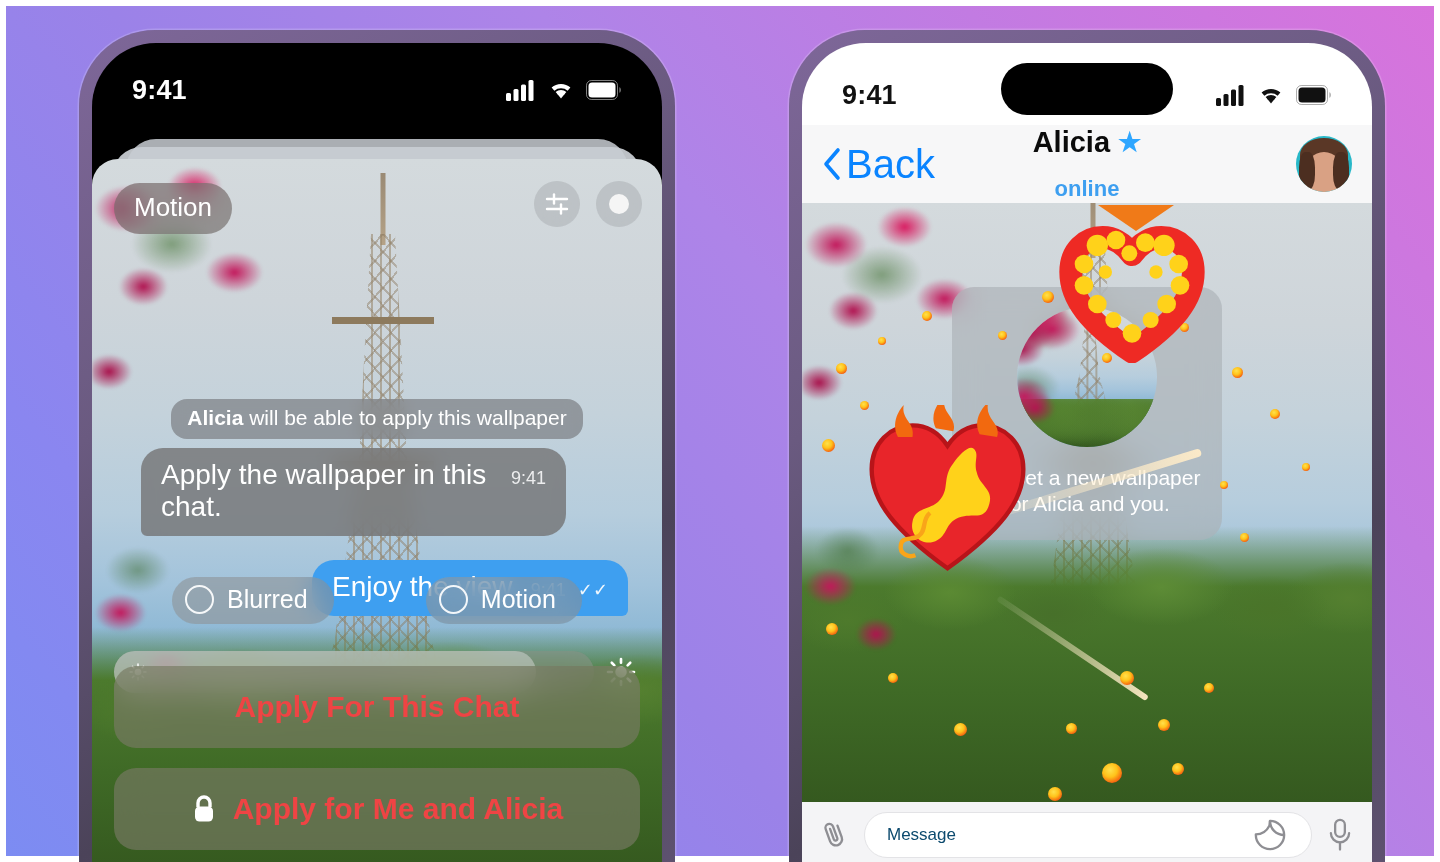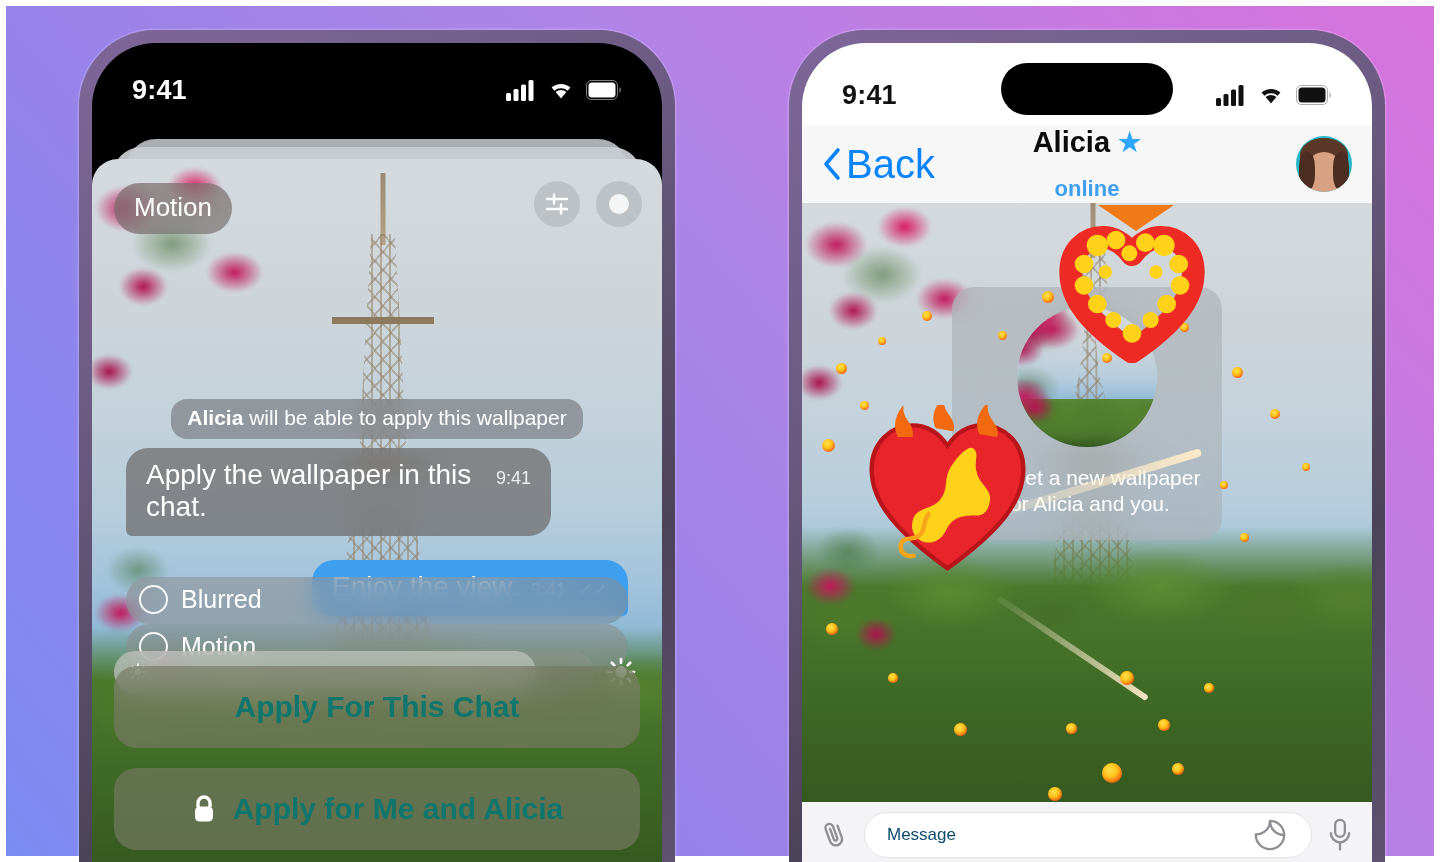--- a/index.html
+++ b/index.html
@@ -195,38 +195,38 @@
     position: relative;
     width: fit-content;
     max-width: 84%;
     padding: 11px 20px 13px 20px;
     font-size: 28px; color: #fff;
     display: flex; align-items: baseline; gap: 12px;
   }
   .bubble.incoming {
     background: rgba(112,110,110,0.76);
     border-radius: 22px 22px 22px 6px;
-    margin-left: 2px;
+    margin-left: 17px;
     backdrop-filter: blur(10px);
     gap: 21px;
   }
   .bubble.outgoing {
     background: #3E9FF0;
     border-radius: 22px 22px 6px 22px;
     margin-left: auto; margin-right: 2px;
     margin-top: 24px;
   }
   .bubble .meta { font-size: 18px; opacity: .85; white-space: nowrap; }
   .ticks { font-size: 18px; opacity: .92; }
 
   
   .chip-row {
     position: absolute; left: 0; right: 0; top: 418px;
     display: flex; justify-content: space-around;
-    padding: 0 34px; z-index: 18; flex-direction: column;
+    padding: 0 34px; z-index: 18;
   }
   .chip {
     display: flex; align-items: center; gap: 13px;
     background: rgba(140,140,140,0.52);
     backdrop-filter: blur(12px);
     border-radius: 999px;
     padding: 8px 26px 10px 13px;
     color: #fff; font-size: 25px; font-weight: 500;
     cursor: pointer;
   }
@@ -264,21 +264,21 @@
     position: absolute; left: 22px; right: 22px; bottom: 18px;
     display: flex; flex-direction: column; gap: 20px;
     z-index: 18;
   }
   .apply-btn {
     height: 82px;
     border-radius: 22px;
     background: rgba(120,122,100,0.66);
     backdrop-filter: blur(16px);
     display: flex; align-items: center; justify-content: center; gap: 16px;
-    color: #0f766e; font-size: 30px; font-weight: bold;
+    color: #ef4444; font-size: 30px; font-weight: bold;
     cursor: pointer;
   }
 
   
   #phone-right .screen { background: #fff; }
   #phone-right .status-bar { color: #111; height: 82px; padding-top: 22px; }
   .dynamic-island {
     position: absolute;
     left: 50%; top: 20px; transform: translateX(-50%);
     width: 172px; height: 52px;

